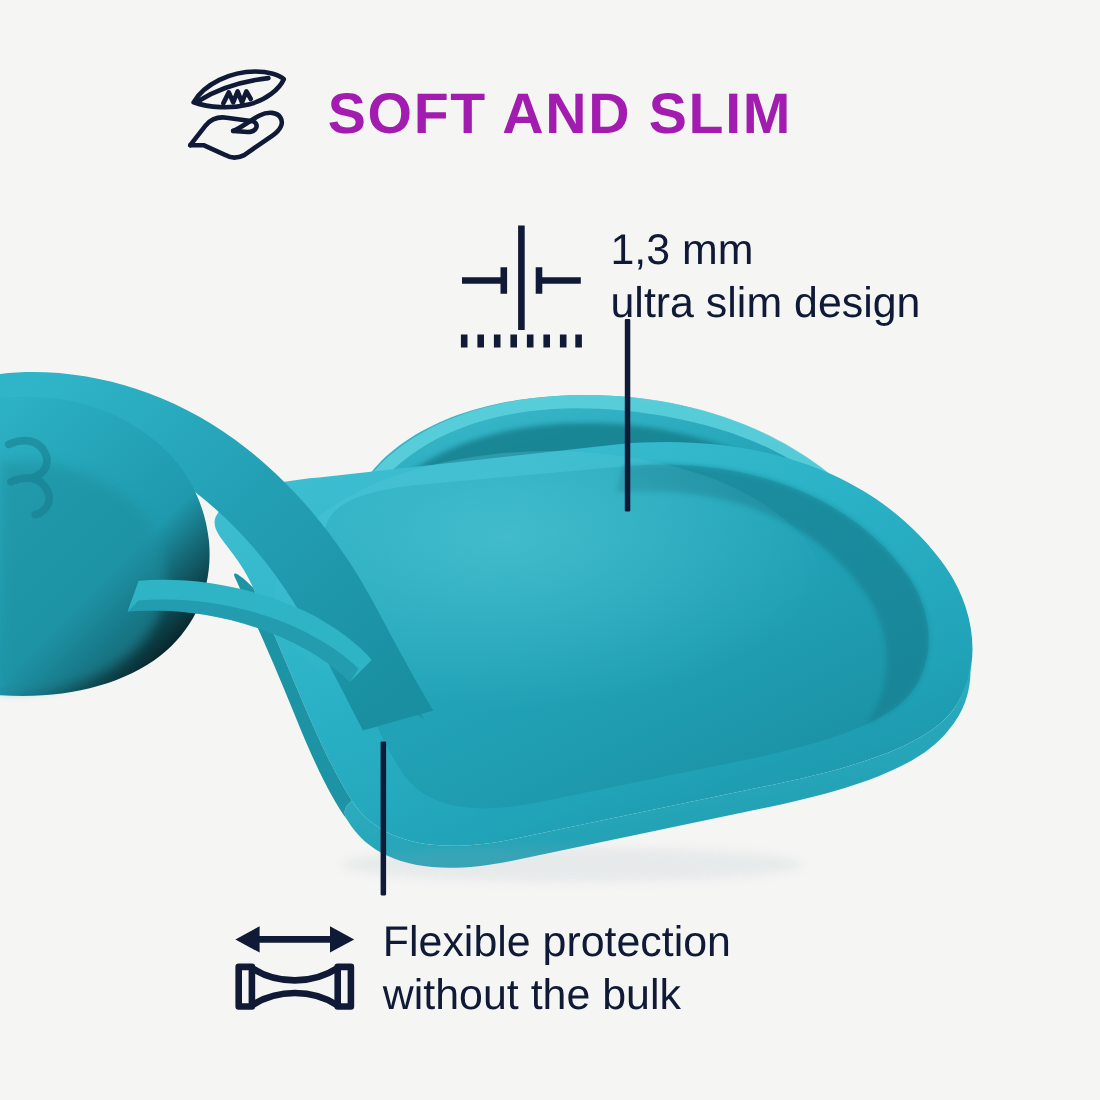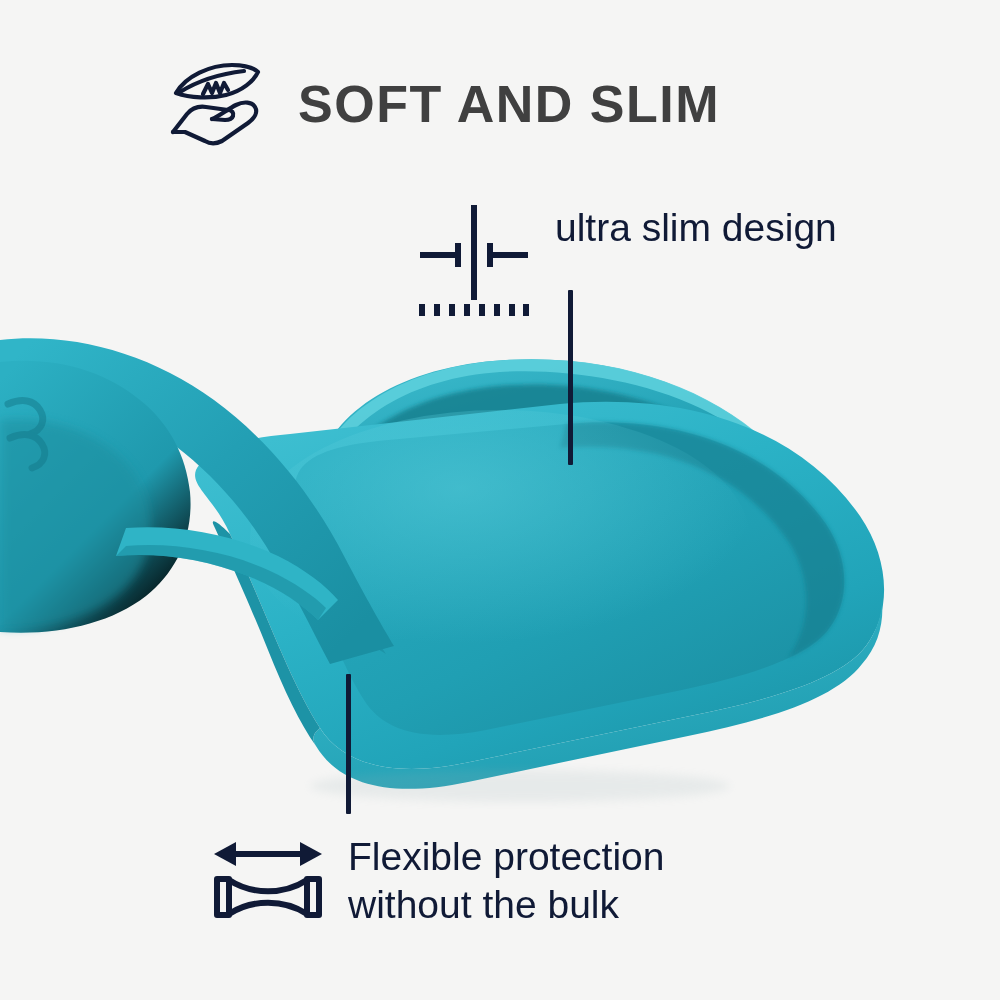--- a/index.html
+++ b/index.html
@@ -24,21 +24,21 @@
     top: 62px;
     display: flex;
     align-items: center;
     gap: 36px;
   }
   #feather-hand-icon { width: 92px; height: 84px; display: block; }
   #headline {
     font-size: 52px;
     font-weight: 700;
     letter-spacing: 1.5px;
-    color: #404040;
+    color: #a21caf;
     white-space: nowrap;
     line-height: 1;
   }
 
   
   #callout-thickness {
     position: absolute;
     left: 418px;
     top: 200px;
     display: flex;
@@ -288,20 +288,21 @@
         <line x1="19" y1="104" x2="19" y2="116"></line>
         <line x1="34" y1="104" x2="34" y2="116"></line>
         <line x1="49" y1="104" x2="49" y2="116"></line>
         <line x1="64" y1="104" x2="64" y2="116"></line>
         <line x1="79" y1="104" x2="79" y2="116"></line>
         <line x1="94" y1="104" x2="94" y2="116"></line>
         <line x1="108" y1="104" x2="108" y2="116"></line>
       </g>
     </svg>
     <div id="thickness-text">
+      <div>1,3 mm</div>
       <div>ultra slim design</div>
     </div>
   </div>
 
   <div id="callout-flex">
     <svg id="stretch-icon" viewBox="0 0 112 82" xmlns="http://www.w3.org/2000/svg">
 
       <g stroke="#101a36" stroke-width="6" stroke-linecap="butt" fill="#101a36">
         <line x1="20" y1="15" x2="92" y2="15"></line>
         <polygon points="2,15 24,3 24,27" stroke="none"></polygon>

